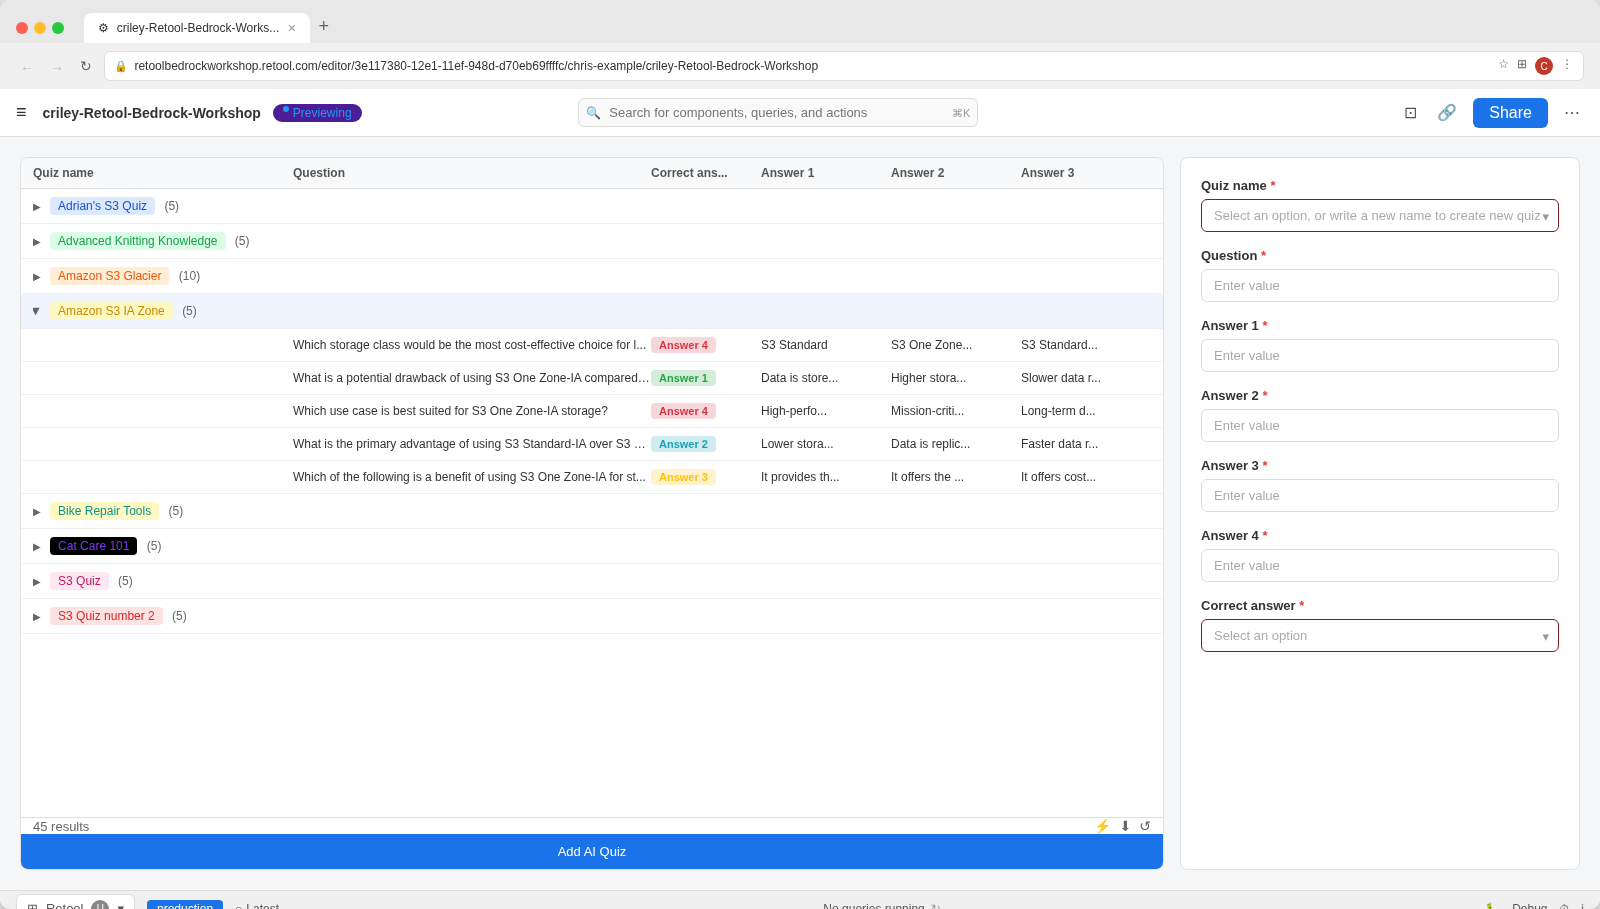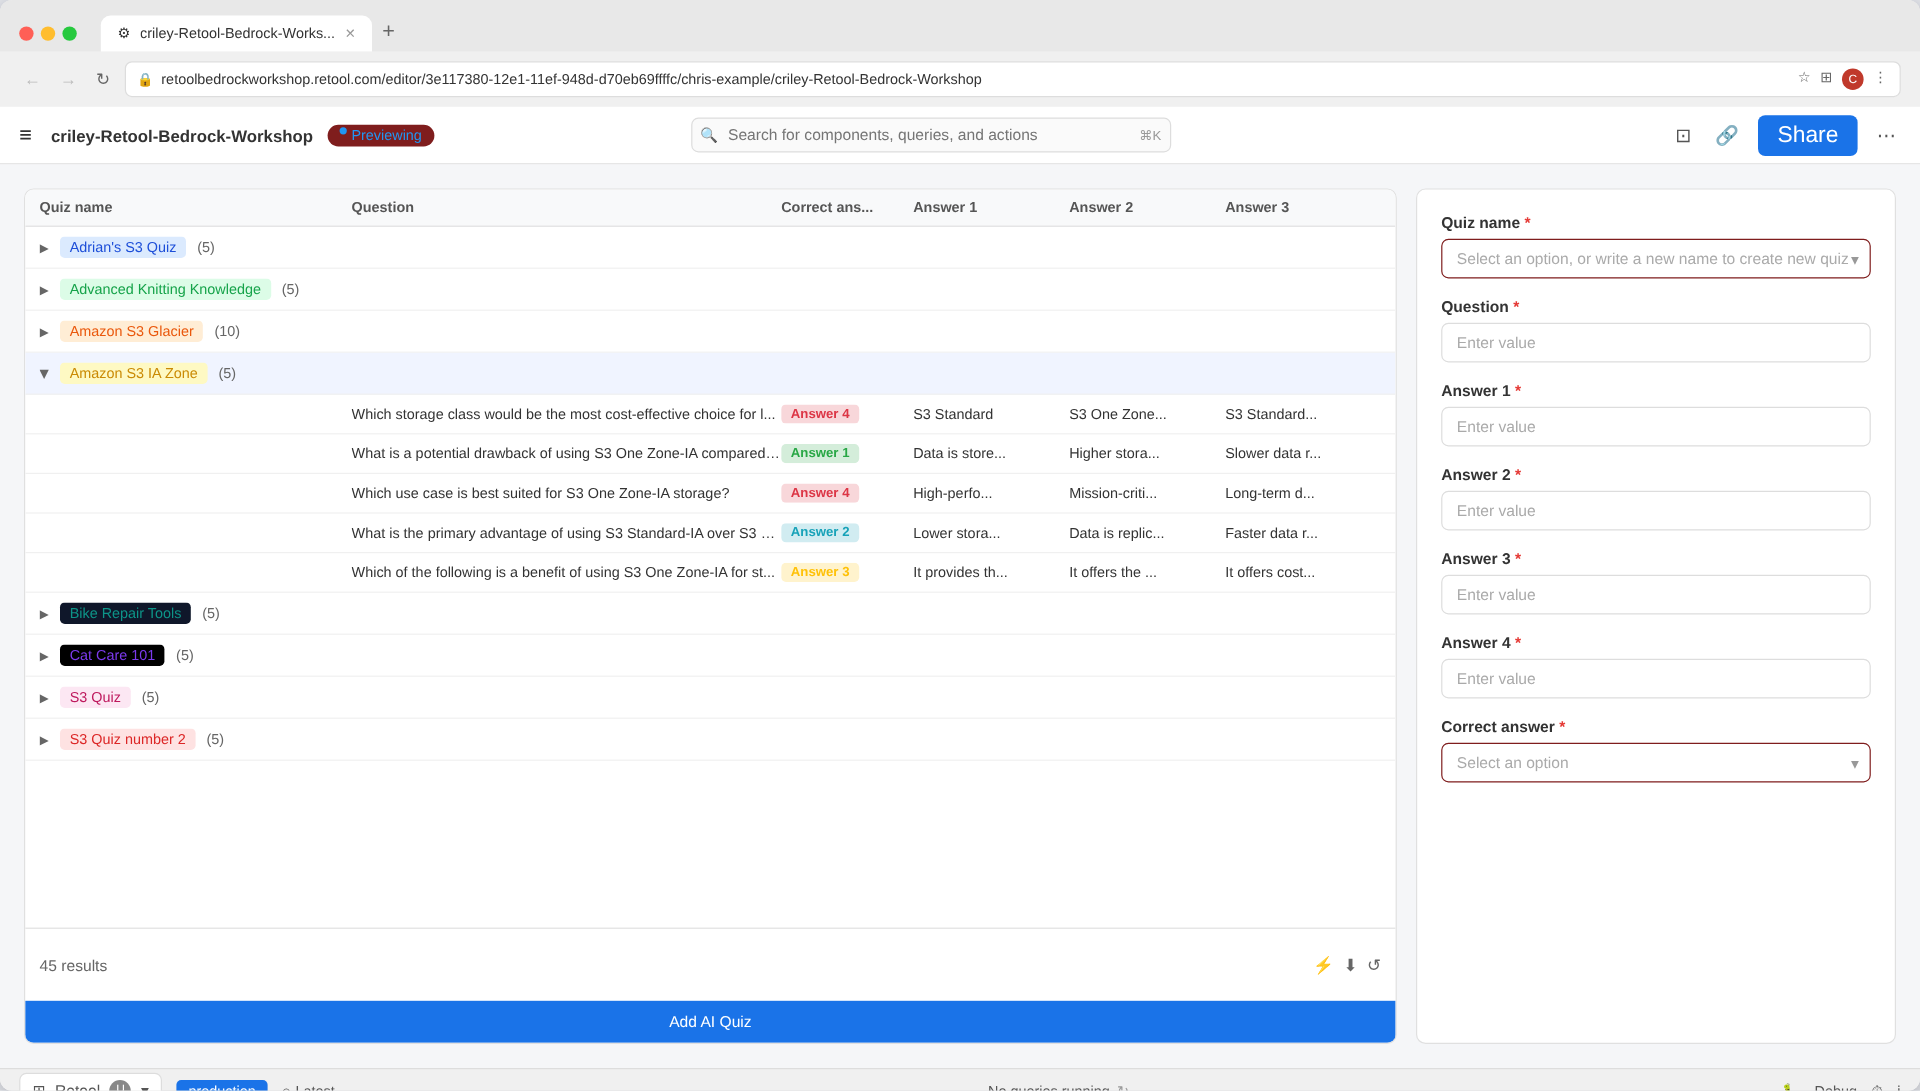--- a/index.html
+++ b/index.html
@@ -24,29 +24,29 @@
     .nav-btn { background: none; border: none; color: #666; cursor: pointer; font-size: 14px; padding: 4px; }
     .nav-btn.disabled { color: #bbb; }
     .address-bar { flex: 1; background: #fff; border: 1px solid #ddd; border-radius: 6px; padding: 5px 10px; display: flex; align-items: center; gap: 6px; font-size: 12px; color: #333; }
     .address-text { flex: 1; }
     .address-icons { display: flex; gap: 8px; color: #666; margin-left: auto; }
 
     
     .app-toolbar { background: #fff; border-bottom: 1px solid #e0e0e0; padding: 0 16px; display: flex; align-items: center; height: 48px; gap: 12px; }
     .app-logo { font-size: 18px; color: #333; margin-right: 4px; }
     .app-title { font-size: 14px; font-weight: 600; color: #333; }
-    .previewing-badge { background: #7f1d1d; color: #2196F3; border-radius: 12px; padding: 2px 10px; font-size: 12px; display: flex; gap: 4px; }
+    .previewing-badge { background: #4c1d95; color: #2196F3; border-radius: 12px; padding: 2px 10px; font-size: 12px; display: flex; gap: 4px; }
     .previewing-dot { width: 6px; height: 6px; border-radius: 50%; background: #2196F3; }
     .toolbar-search { flex: 1; max-width: 400px; margin: 0 auto; }
     .toolbar-search input { width: 100%; border: 1px solid #ddd; border-radius: 6px; padding: 6px 12px 6px 30px; font-size: 13px; color: #999; background: #fafafa; }
     .search-wrap { position: relative; }
     .search-icon-pos { position: absolute; left: 8px; top: 50%; transform: translateY(-50%); color: #999; font-size: 12px; }
     .search-shortcut { position: absolute; right: 8px; top: 50%; transform: translateY(-50%); color: #999; font-size: 11px; }
     .toolbar-right { display: flex; align-items: center; gap: 12px; margin-left: auto; }
-    .share-btn { background: #1a73e8; color: #fff; border: none; border-radius: 6px; padding: 6px 16px; font-size: 19px; cursor: pointer; font-weight: 500; }
+    .share-btn { background: #1a73e8; color: #fff; border: none; border-radius: 6px; padding: 6px 16px; font-size: 16px; cursor: pointer; font-weight: 500; }
     .toolbar-icon-btn { background: none; border: none; color: #555; cursor: pointer; font-size: 16px; padding: 4px; }
 
     
     .main-content { background: #f5f6f8; padding: 20px; display: flex; gap: 16px; height: calc(909px - 48px - 72px - 36px); overflow: hidden; }
 
     
     .table-panel { flex: 1; background: #fff; border-radius: 8px; border: 1px solid #e0e0e0; overflow: hidden; display: flex; flex-direction: column; }
 
     .quiz-table { flex: 1; overflow-y: auto; }
     .table-header { display: grid; grid-template-columns: 260px 1fr 110px 130px 130px 130px; background: #f8f9fa; border-bottom: 1px solid #e0e0e0; padding: 8px 12px; }
@@ -59,21 +59,21 @@
     .count-badge { color: #666; font-size: 12px; margin-left: 6px; }
 
     .data-row { display: grid; grid-template-columns: 260px 1fr 110px 130px 130px 130px; padding: 8px 12px; border-bottom: 1px solid #f0f0f0; align-items: center; }
     .data-cell { font-size: 12px; color: #333; overflow: hidden; text-overflow: ellipsis; white-space: nowrap; }
     .answer-badge { display: inline-block; border-radius: 4px; padding: 2px 8px; font-size: 11px; font-weight: 600; }
     .answer-1 { background: #d4edda; color: #28a745; }
     .answer-2 { background: #d1ecf1; color: #17a2b8; }
     .answer-3 { background: #fff3cd; color: #ffc107; }
     .answer-4 { background: #f8d7da; color: #dc3545; }
 
-    .table-footer { padding: 22px 12px; border-top: 1px solid #e0e0e0; display: flex; align-items: center; justify-content: flex-start; gap: 12px; font-size: 13px; color: #666; }
+    .table-footer { padding: 0 12px; border-top: 1px solid #e0e0e0; display: flex; align-items: center; justify-content: flex-start; gap: 12px; font-size: 13px; color: #666; }
     .footer-icons { display: flex; gap: 8px; margin-left: auto; }
     .footer-icon { color: #666; cursor: pointer; font-size: 14px; }
 
     .add-quiz-btn { background: #1a73e8; color: #fff; border: none; padding: 10px; font-size: 13px; cursor: pointer; font-weight: 500; width: 100%; }
 
     
     .right-panel { width: 400px; background: #fff; border-radius: 8px; border: 1px solid #e0e0e0; padding: 20px; overflow-y: auto; }
     .panel-title { font-size: 18px; font-weight: 700; color: #111; margin-bottom: 20px; }
 
     .form-group { margin-bottom: 16px; }
@@ -95,21 +95,21 @@
     .bottom-right { margin-left: auto; display: flex; align-items: center; gap: 12px; }
 
     
     .retool-footer { background: #fff; border: 1px solid #ddd; border-radius: 6px; padding: 5px 10px; display: flex; align-items: center; gap: 8px; font-size: 13px; }
 
     
     .badge-blue { background: #dbeafe; color: #1d4ed8; }
     .badge-green { background: #dcfce7; color: #16a34a; }
     .badge-orange { background: #ffedd5; color: #ea580c; }
     .badge-yellow { background: #fef9c3; color: #ca8a04; }
-    .badge-teal { background: #0f172a; color: #0d9488; }
+    .badge-teal { background: #fef9c3; color: #0d9488; }
     .badge-purple { background: #000000; color: #7c3aed; }
     .badge-pink { background: #fce7f3; color: #be185d; }
     .badge-red { background: #fee2e2; color: #dc2626; }
   </style>
 </head>
 <body>
 
 <div class="browser">
 
   <div class="browser-titlebar">

